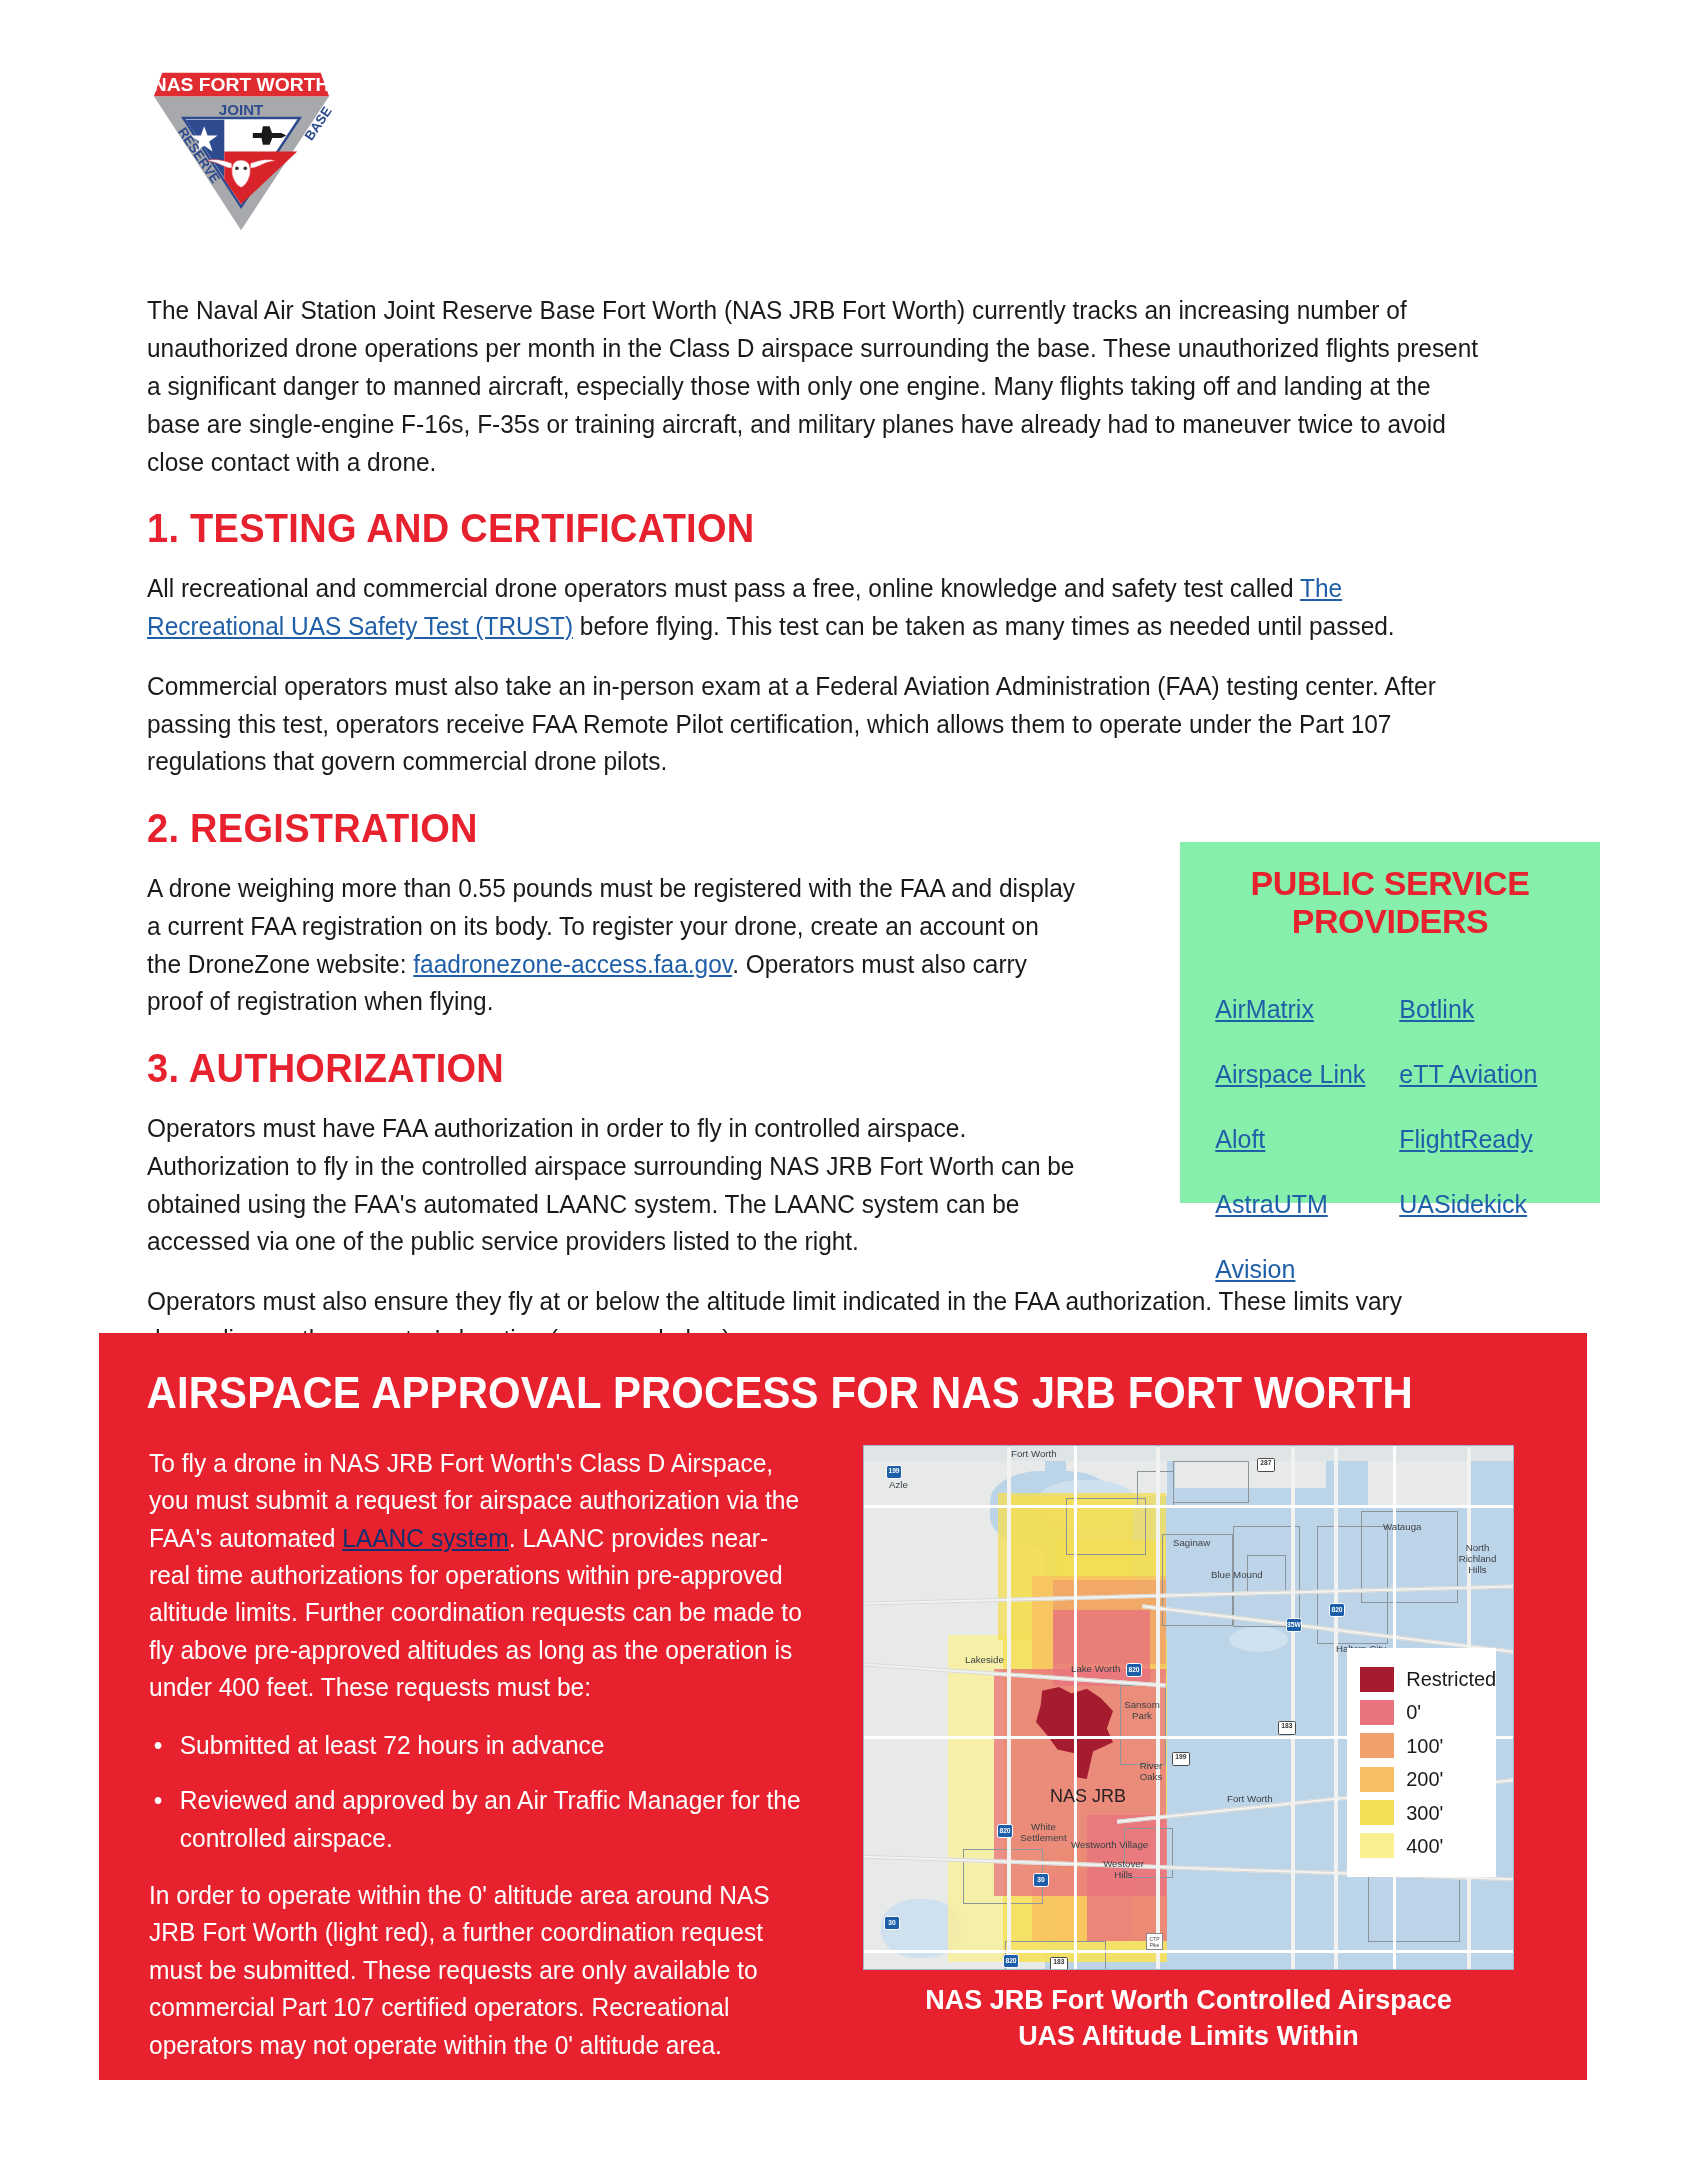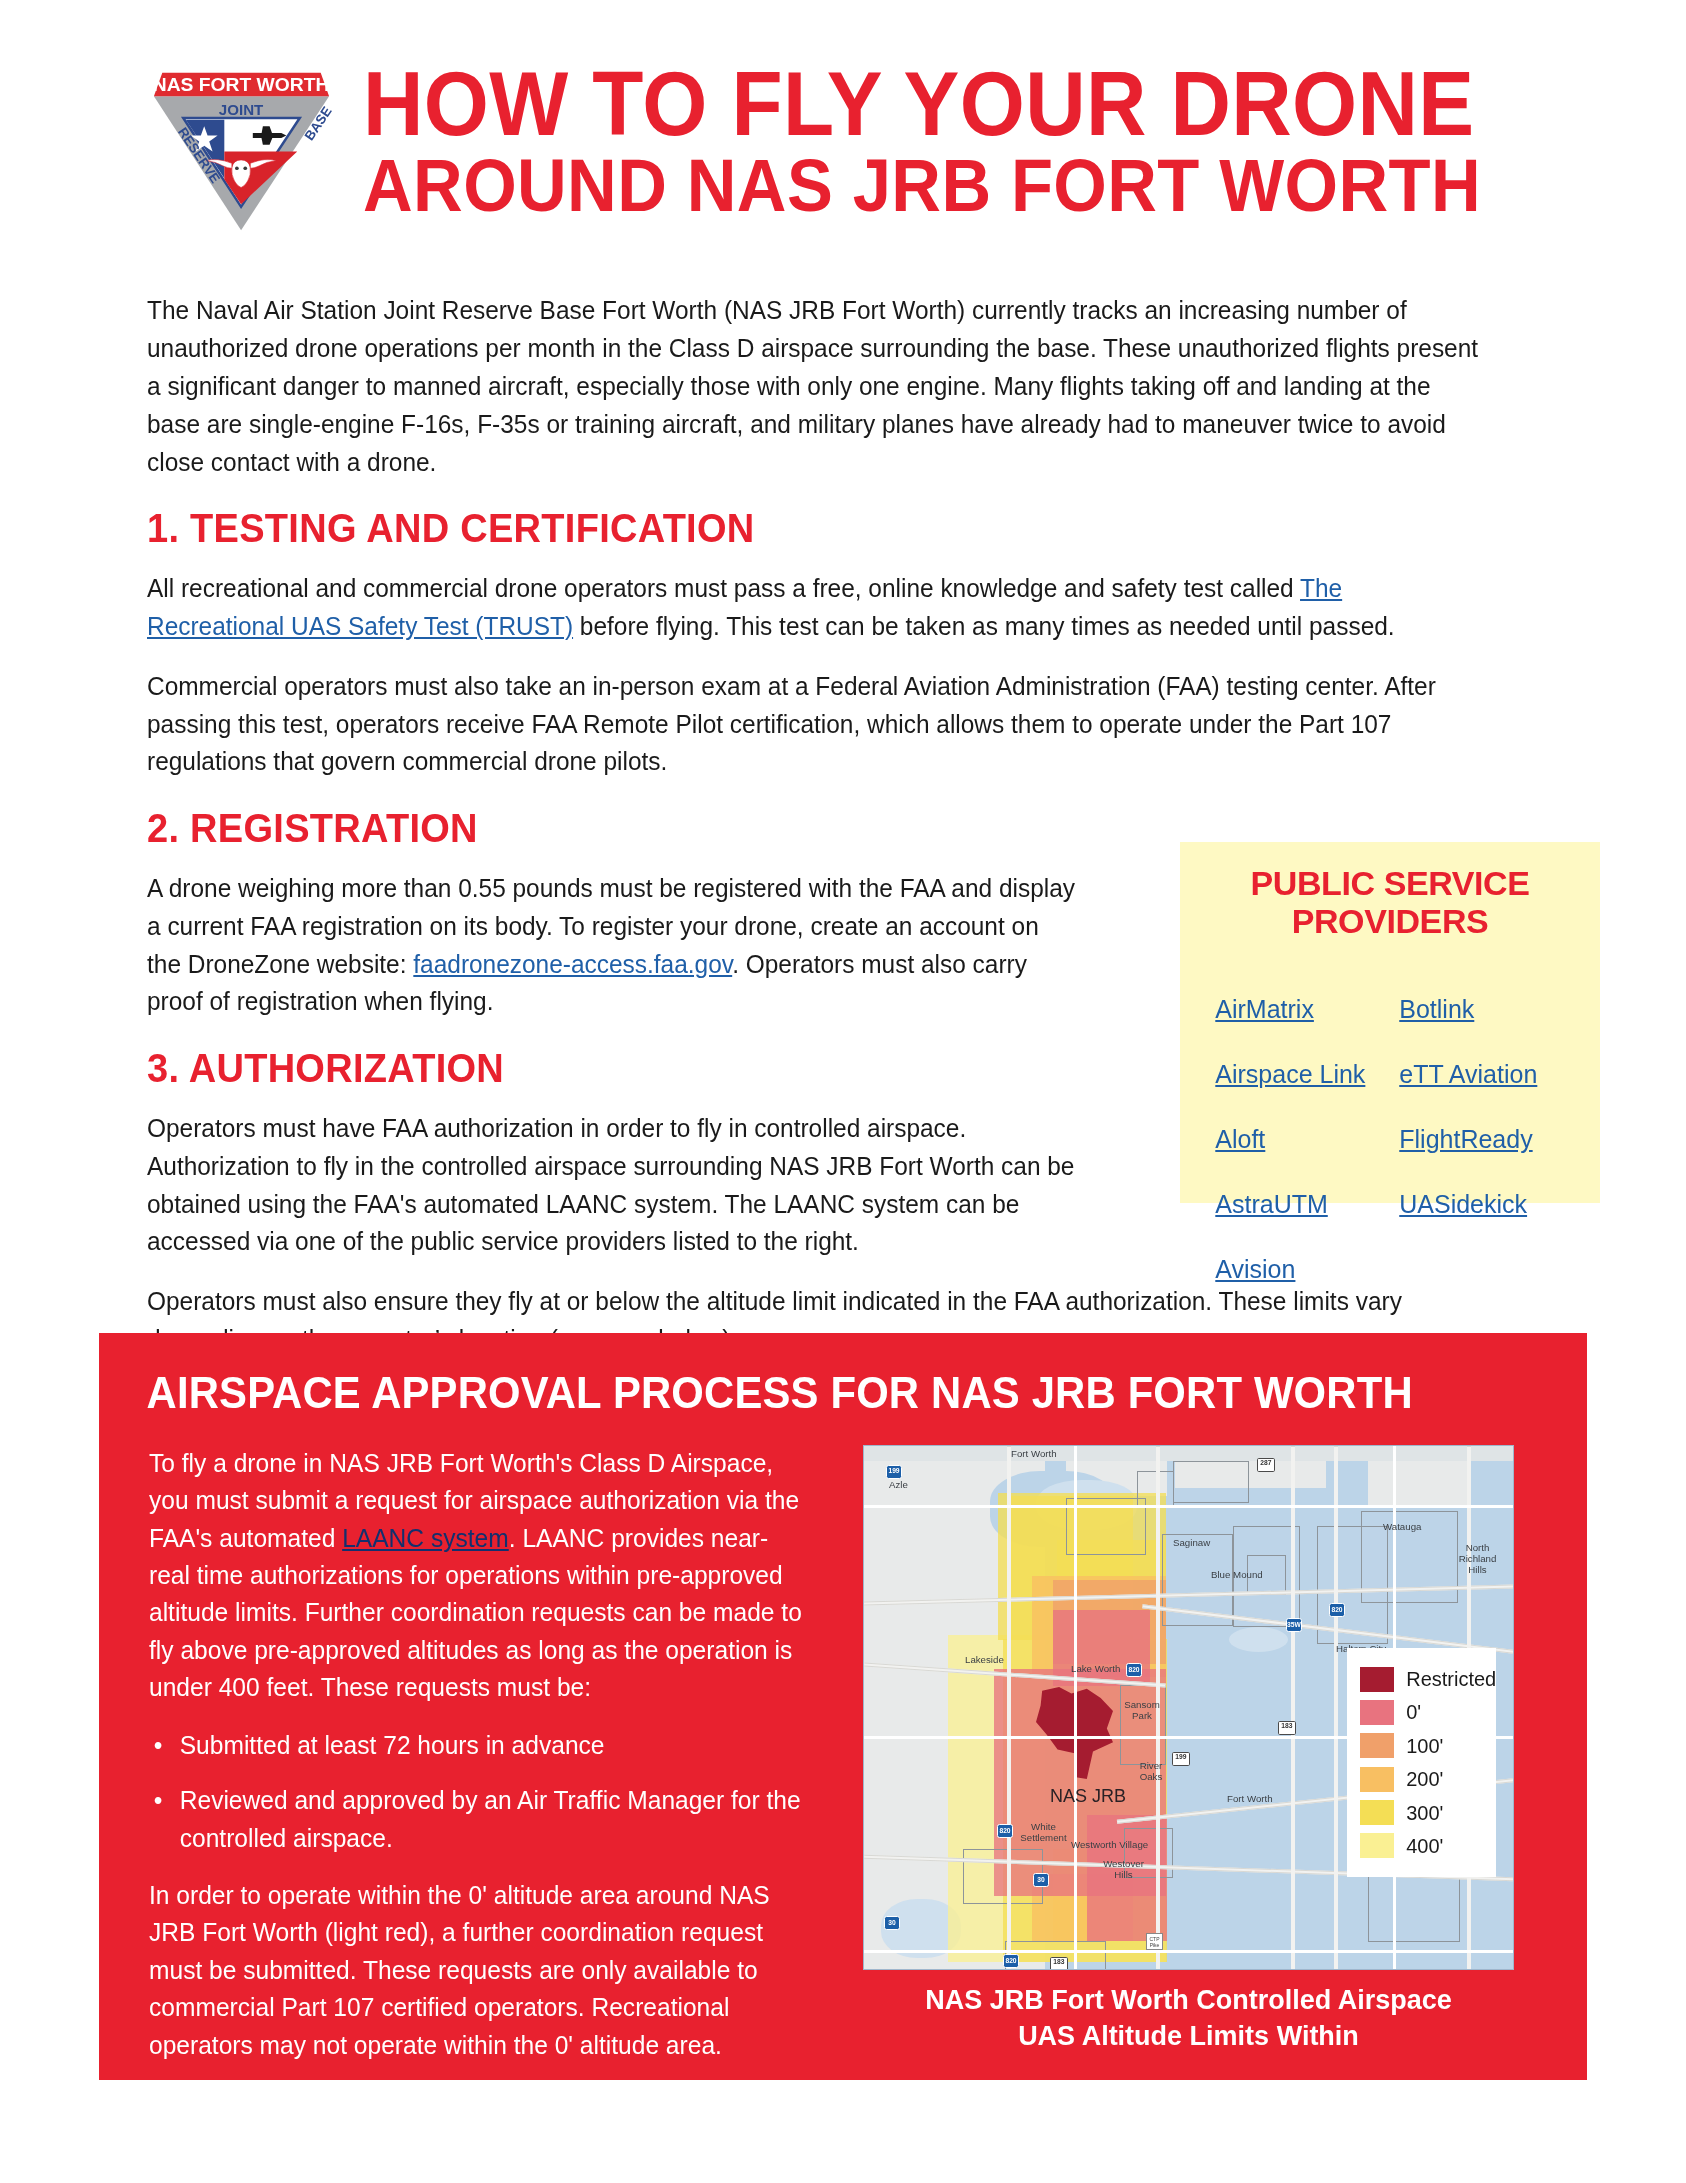--- a/index.html
+++ b/index.html
@@ -42,21 +42,21 @@
     color: #e8212f; font-size: 40px; font-weight: bold; margin: 25px 0 18.5px 0;
     letter-spacing: 0.3px;
     transform: scaleX(0.95); transform-origin: left center;
   }
   a.lnk { color: #1f5fa8; text-decoration: underline; }
   .narrow { width: 974px; }
 
   
   .psp {
     position: absolute; left: 1180px; top: 842px; width: 420px; height: 361px;
-    background: #fef9c3;
+    background: #86efac;
     padding: 22px 28.6px 0 28.6px;
   }
   .psp-title {
     color: #e8212f; font-size: 34px; font-weight: bold; text-align: center;
     line-height: 1.12; letter-spacing: -0.4px;
   }
   .psp-cols { display: flex; margin-top: 18.5px; padding-left: 6.7px; }
   .psp-col { flex: 1; }
   .psp-col.right { padding-left: 11.8px; }
   .psp-item {
@@ -177,24 +177,20 @@
             <path d="M123 122 q18 -7 31 -3 q-12 1 -20 6 q-6 3 -11 3 z"></path>
           </g>
           <circle cx="107" cy="128" r="2.2" fill="#3a3a3a"></circle>
           <circle cx="117" cy="128" r="2.2" fill="#3a3a3a"></circle>
 
           <text font-family="Liberation Sans, sans-serif" font-size="16" font-weight="bold" fill="#2e4b8f" transform="translate(36,84) rotate(56)">RESERVE</text>
 
           <text font-family="Liberation Sans, sans-serif" font-size="16" font-weight="bold" fill="#2e4b8f" transform="translate(196,96) rotate(-56)">BASE</text>
         </svg>
       </div>
-    </div>
-    <div class="title-block">
-      <div class="title1">HOW TO FLY YOUR DRONE</div>
-      <div class="title2">AROUND NAS JRB FORT WORTH</div>
     </div>
   </div>
 
   <div class="body-col">
 
     <p class="para">The Naval Air Station Joint Reserve Base Fort Worth (NAS JRB Fort Worth) currently tracks an increasing number of unauthorized drone operations per month in the Class D airspace surrounding the base. These unauthorized flights present a significant danger to manned aircraft, especially those with only one engine. Many flights taking off and landing at the base are single-engine F-16s, F-35s or training aircraft, and military planes have already had to maneuver twice to avoid close contact with a drone.</p>
 
     <h2 class="sec">1.  TESTING AND CERTIFICATION</h2>
     <p class="para"><span>All recreational and commercial drone operators must pass a free, online knowledge and safety test called </span><a class="lnk" href="#">The Recreational UAS Safety Test (TRUST)</a><span> before flying. This test can be taken as many times as needed until passed.</span></p>
     <p class="para">Commercial operators must also take an in-person exam at a Federal Aviation Administration (FAA) testing center. After passing this test, operators receive FAA Remote Pilot certification, which allows them to operate under the Part 107 regulations that govern commercial drone pilots.</p>

